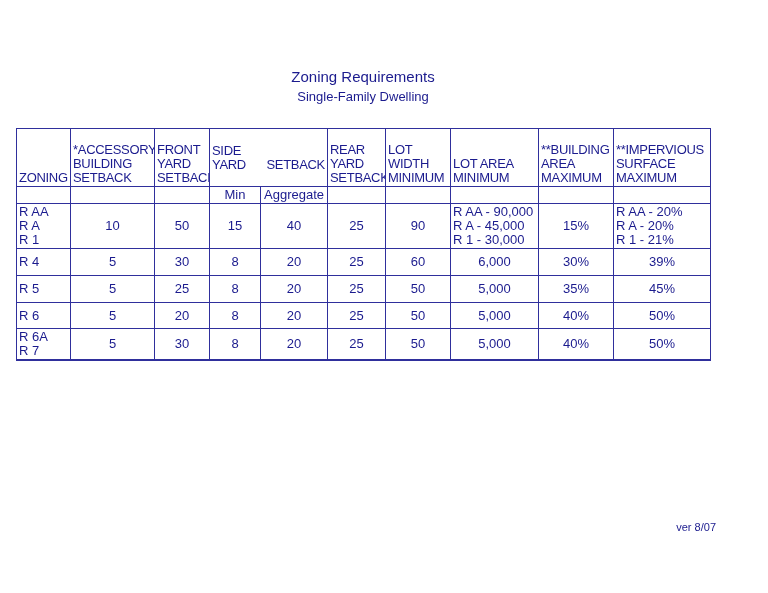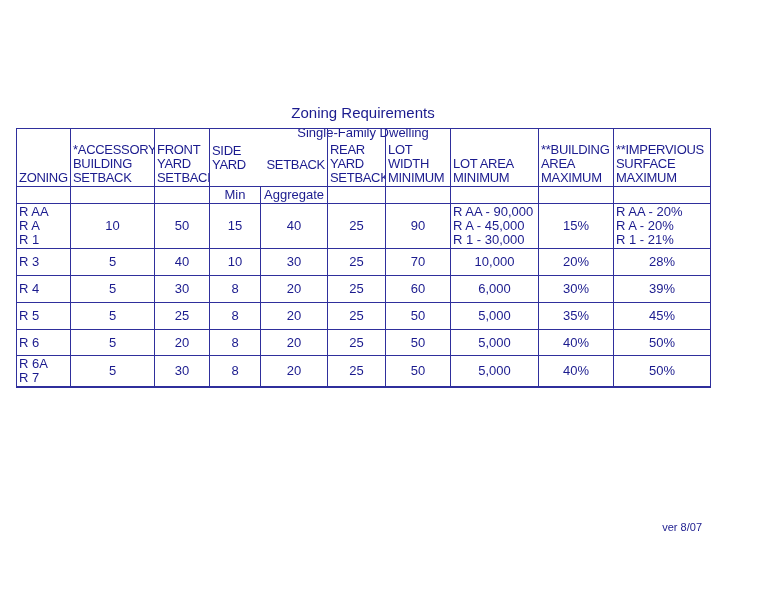--- a/index.html
+++ b/index.html
@@ -8,21 +8,21 @@
     width:768px;height:593px;
     background:#ffffff;
     font-family:"Liberation Sans", sans-serif;
     color:#1b1b8e;
     overflow:hidden;
   }
   .titleblock{
     position:absolute;left:16px;top:68px;width:694px;
     text-align:center;line-height:1.2;
   }
-  .title{font-size:15px;margin-top:36px;}
+  .title{font-size:15px;}
   .subtitle{font-size:13px;margin-top:3px;}
 
   table.zoning{
     position:absolute;left:16px;top:128px;
     width:694px;
     border-collapse:collapse;
     table-layout:fixed;
     font-size:13px;
     line-height:14px;
     border:1px solid #2f2f9c;
@@ -56,21 +56,21 @@
 
   .notes{
     position:absolute;left:17px;top:427px;
     font-size:13px;line-height:16px;letter-spacing:-0.2px;
   }
   .refer{
     position:absolute;left:17px;top:469px;
     font-size:13px;letter-spacing:-0.2px;
   }
   .ver{
-    position:absolute;right:66px;top:521px;
+    position:absolute;right:52px;top:521px;
     font-size:11px;
   }
 </style>
 </head>
 <body>
 
 <div class="page">
 
   <div class="titleblock">
     <div class="title">Zoning Requirements</div>
@@ -145,32 +145,20 @@
         <td class="al pre">R AA - 90,000
 R A - 45,000
 R 1 - 30,000</td>
         <td class="ac">15%</td>
         <td class="al pre">R AA - 20%
 R A - 20%
 R 1 - 21%</td>
       </tr>
 
 
-      <tr class="rmid">
-        <td class="al">R 3</td>
-        <td class="ac">5</td>
-        <td class="ac">40</td>
-        <td class="ac">10</td>
-        <td class="ac">30</td>
-        <td class="ac">25</td>
-        <td class="ac">70</td>
-        <td class="ac">10,000</td>
-        <td class="ac">20%</td>
-        <td class="ac">28%</td>
-      </tr>
 
       <tr class="rmid">
         <td class="al">R 4</td>
         <td class="ac">5</td>
         <td class="ac">30</td>
         <td class="ac">8</td>
         <td class="ac">20</td>
         <td class="ac">25</td>
         <td class="ac">60</td>
         <td class="ac">6,000</td>

